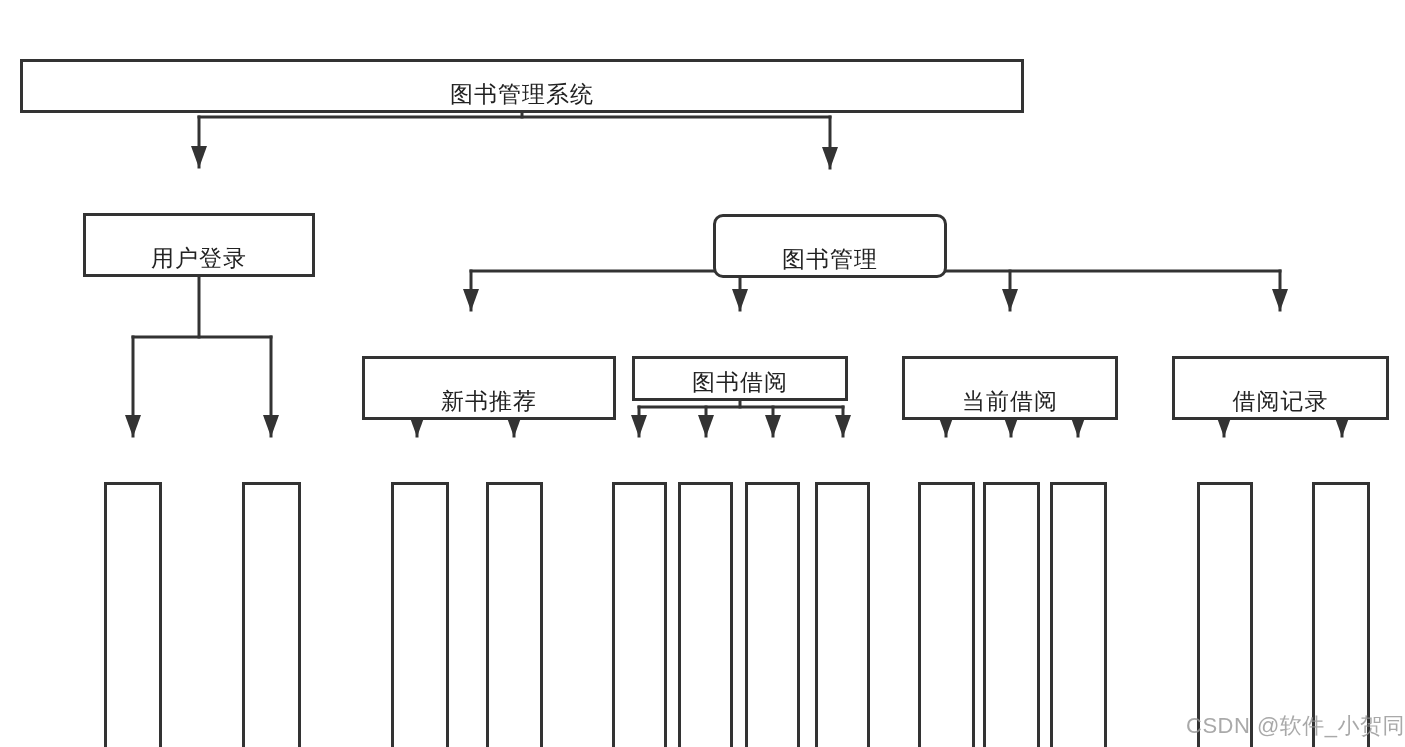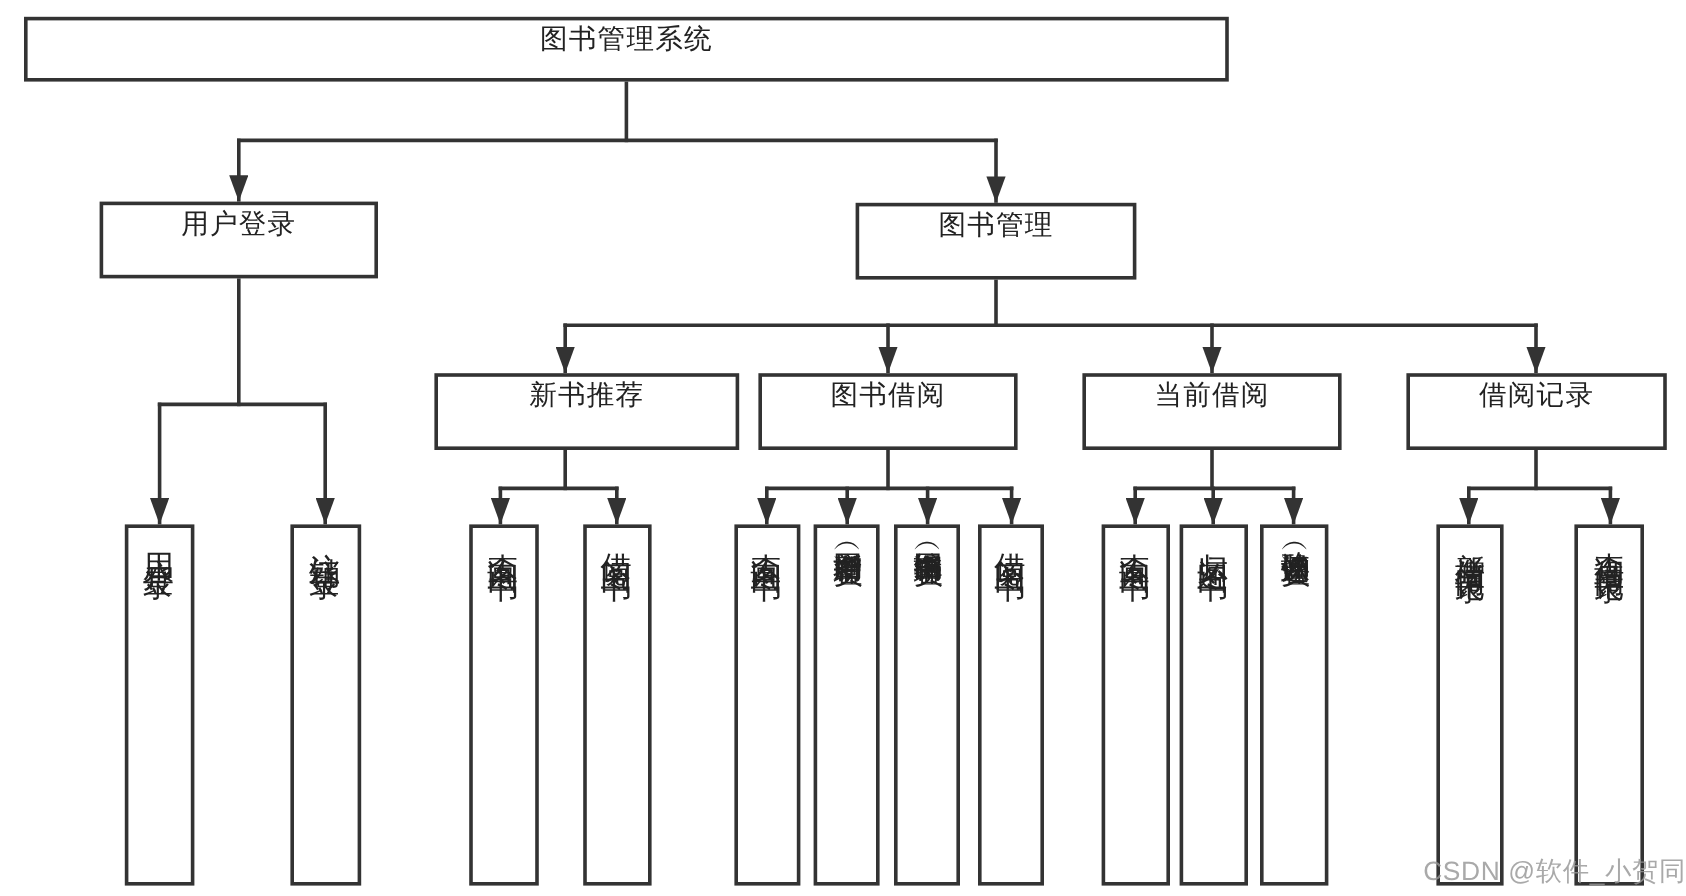--- a/index.html
+++ b/index.html
@@ -9,23 +9,24 @@
     background:#ffffff;
     font-family:"Liberation Sans","DejaVu Sans",sans-serif;
     overflow:hidden;
   }
   #connectors{position:absolute;left:0;top:0;z-index:1;}
   .node{
     position:absolute;
     box-sizing:border-box;
     background:#ffffff;
     border:3px solid #333333;
-    display:flex;align-items:flex-start;justify-content:center;
+    display:flex;align-items:flex-end;justify-content:center;
     color:#222222;
     z-index:2;
+    margin-top:45px;
   }
   .hlabel{font-size:23px;letter-spacing:1px;white-space:nowrap;}
   .vtext{
     writing-mode:vertical-rl;
     text-orientation:mixed;
     font-size:26px;
     letter-spacing:5px;
     color:#222222;
     white-space:nowrap;
   }
@@ -96,28 +97,28 @@
     </g>
   </svg>
 
   <div class="node" style="left:20px;top:14px;width:1004px;height:54px;">
     <span class="hlabel">图书管理系统</span>
   </div>
 
   <div class="node" style="left:83px;top:168px;width:232px;height:64px;">
     <span class="hlabel">用户登录</span>
   </div>
-  <div class="node" style="left:713px;top:169px;width:234px;height:64px;">
+  <div class="node" style="left:713px;top:169px;width:234px;height:64px;border-radius:10px;">
     <span class="hlabel">图书管理</span>
   </div>
 
   <div class="node" style="left:362px;top:311px;width:254px;height:64px;">
     <span class="hlabel">新书推荐</span>
   </div>
-  <div class="node" style="left:632px;top:311px;width:216px;height:64px;">
+  <div class="node" style="left:632px;top:311px;width:216px;height:45px;">
     <span class="hlabel">图书借阅</span>
   </div>
   <div class="node" style="left:1172px;top:311px;width:217px;height:64px;">
     <span class="hlabel">借阅记录</span>
   </div>
   <div class="node" style="left:902px;top:311px;width:216px;height:64px;">
     <span class="hlabel">当前借阅</span>
   </div>
 
   <div class="node" style="left:104px;top:437px;width:58px;height:301px;">

